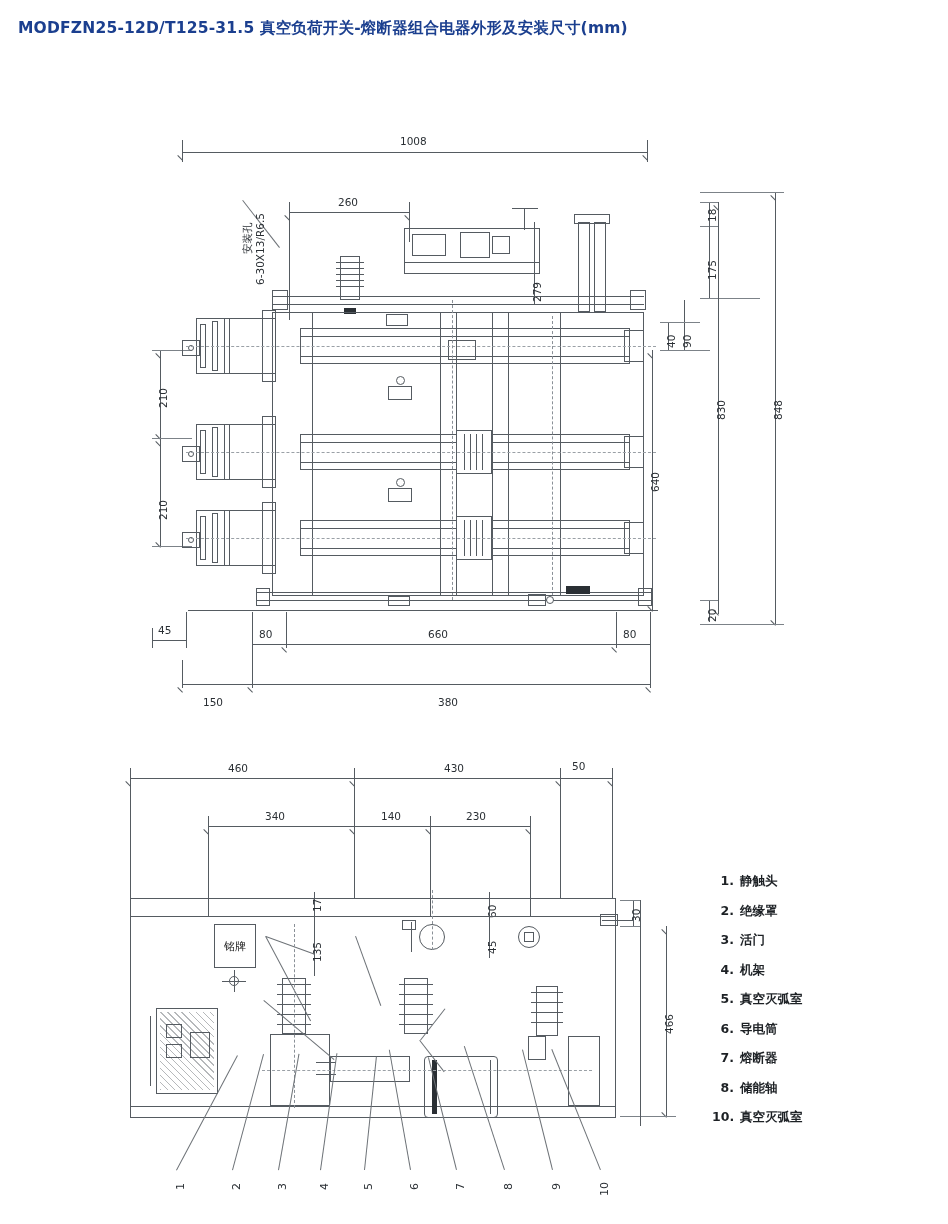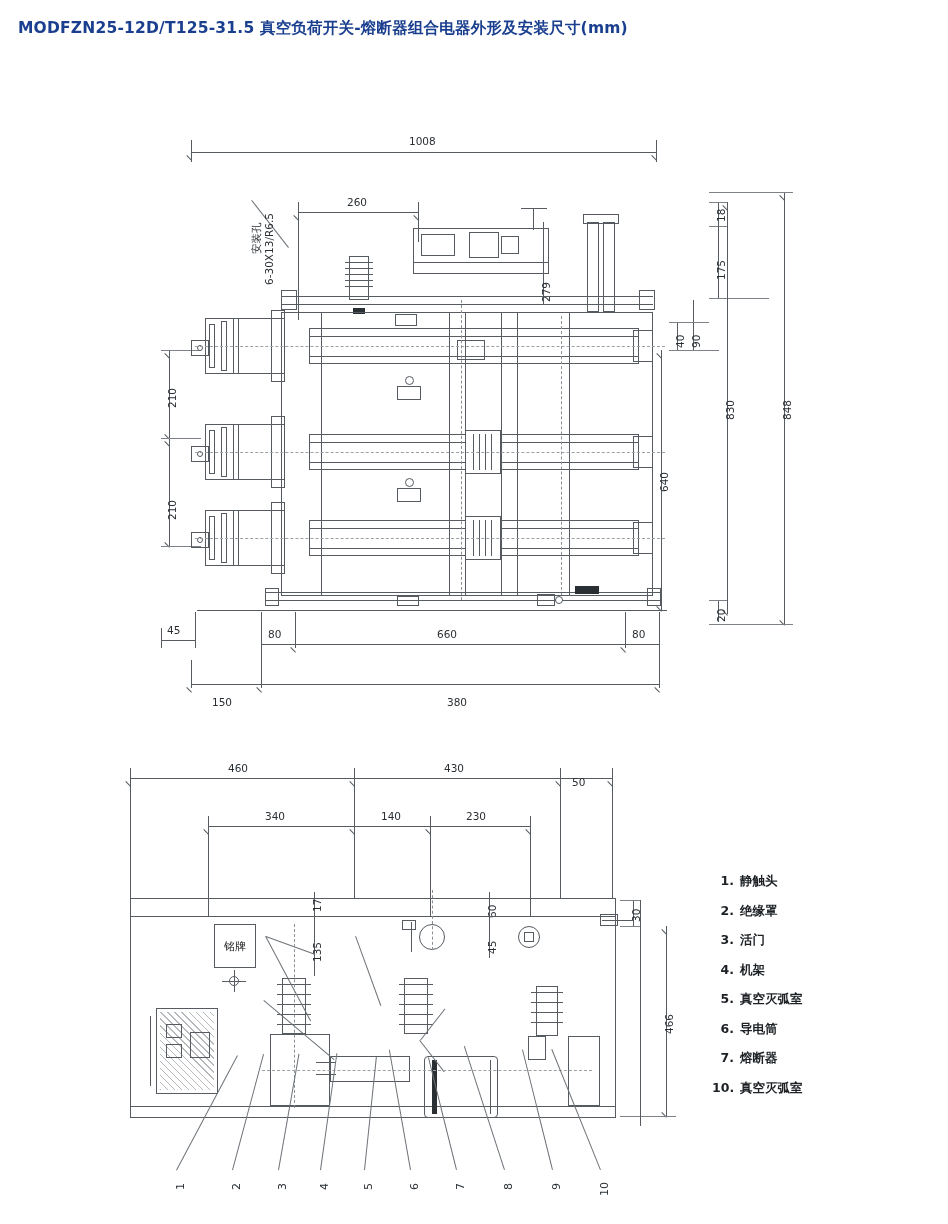--- a/index.html
+++ b/index.html
@@ -145,21 +145,21 @@
     border-top: 1px solid #6d7277;
     transform-origin: 0 0;
   }
 </style>
 </head>
 <body>
 
 <div class="page-title">MODFZN25-12D/T125-31.5 真空负荷开关-熔断器组合电器外形及安装尺寸(mm)</div>
 <div class="title-rule"></div>
 
-<div class="fig" style="left:0;top:0;width:904px;height:740px;margin-left:9px;">
+<div class="fig" style="left:0;top:0;width:904px;height:740px;">
 
   <div class="ln h" style="left:182px;top:152px;width:465px;"></div>
   <div class="ln v" style="left:182px;top:140px;height:22px;"></div>
   <div class="ln v" style="left:647px;top:140px;height:22px;"></div>
   <div class="tick" style="left:178px;top:155px;"></div>
   <div class="tick" style="left:643px;top:155px;"></div>
   <div class="dim-txt" style="left:400px;top:135px;">1008</div>
 
   <div class="ln h" style="left:289px;top:212px;width:120px;"></div>
   <div class="ln v" style="left:289px;top:202px;height:118px;"></div>
@@ -359,21 +359,21 @@
   <div class="tick" style="left:646px;top:687px;"></div>
 </div>
 
 <div class="fig" style="left:0;top:740px;width:948px;height:484px;">
 
   <div class="ln h" style="left:130px;top:38px;width:224px;"></div>
   <div class="dim-txt" style="left:228px;top:22px;">460</div>
   <div class="ln h" style="left:354px;top:38px;width:206px;"></div>
   <div class="dim-txt" style="left:444px;top:22px;">430</div>
   <div class="ln h" style="left:560px;top:38px;width:52px;"></div>
-  <div class="dim-txt" style="left:572px;top:36px;">50</div>
+  <div class="dim-txt" style="left:572px;top:20px;">50</div>
   <div class="ln v" style="left:130px;top:28px;height:130px;"></div>
   <div class="ln v" style="left:354px;top:28px;height:130px;"></div>
   <div class="ln v" style="left:560px;top:28px;height:130px;"></div>
   <div class="ln v" style="left:612px;top:28px;height:130px;"></div>
   <div class="tick" style="left:126px;top:41px;"></div>
   <div class="tick" style="left:350px;top:41px;"></div>
   <div class="tick" style="left:556px;top:41px;"></div>
   <div class="tick" style="left:608px;top:41px;"></div>
 
   <div class="ln h" style="left:208px;top:86px;width:146px;"></div>
@@ -520,15 +520,18 @@
   <div class="legend-item">
     <span class="num">5.</span><span class="cn">真空灭弧室</span>
   </div>
   <div class="legend-item">
     <span class="num">6.</span><span class="cn">导电筒</span>
   </div>
   <div class="legend-item">
     <span class="num">7.</span><span class="cn">熔断器</span>
   </div>
   <div class="legend-item">
+    <span class="num">8.</span><span class="cn">储能轴</span>
+  </div>
+  <div class="legend-item">
     <span class="num">10.</span><span class="cn">真空灭弧室</span>
   </div>
 </div>
 
 </body></html>

